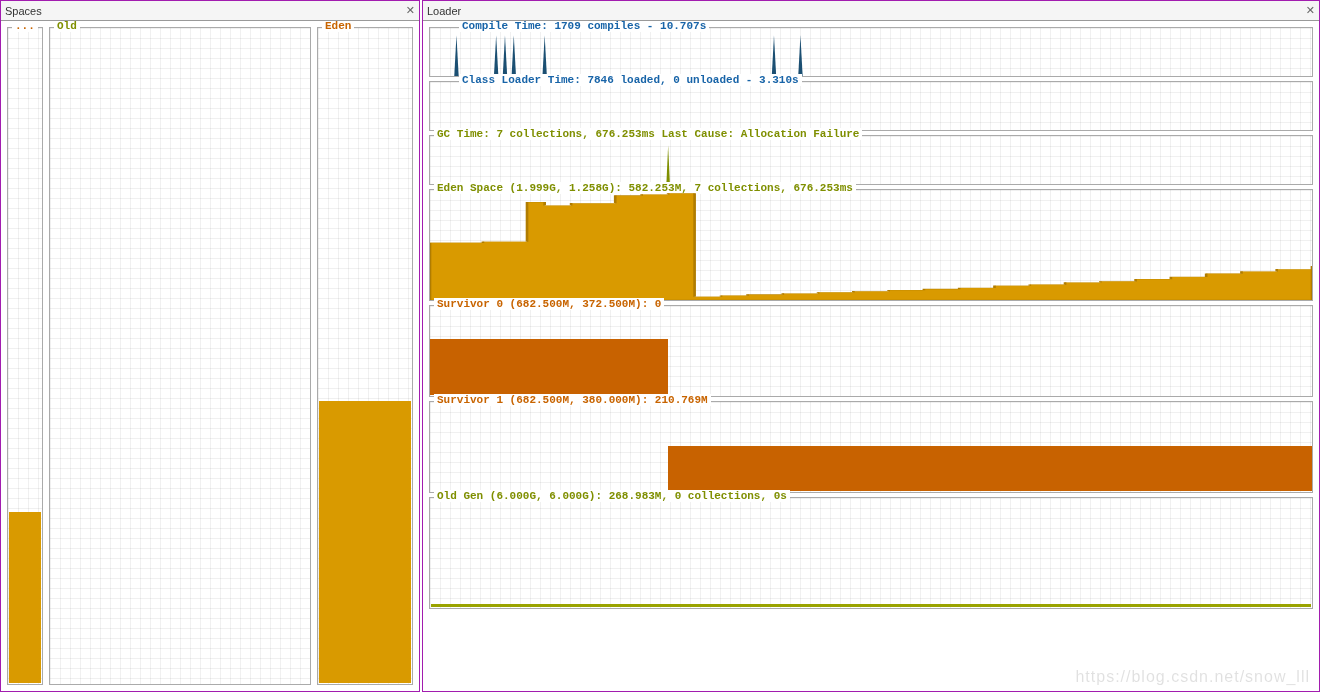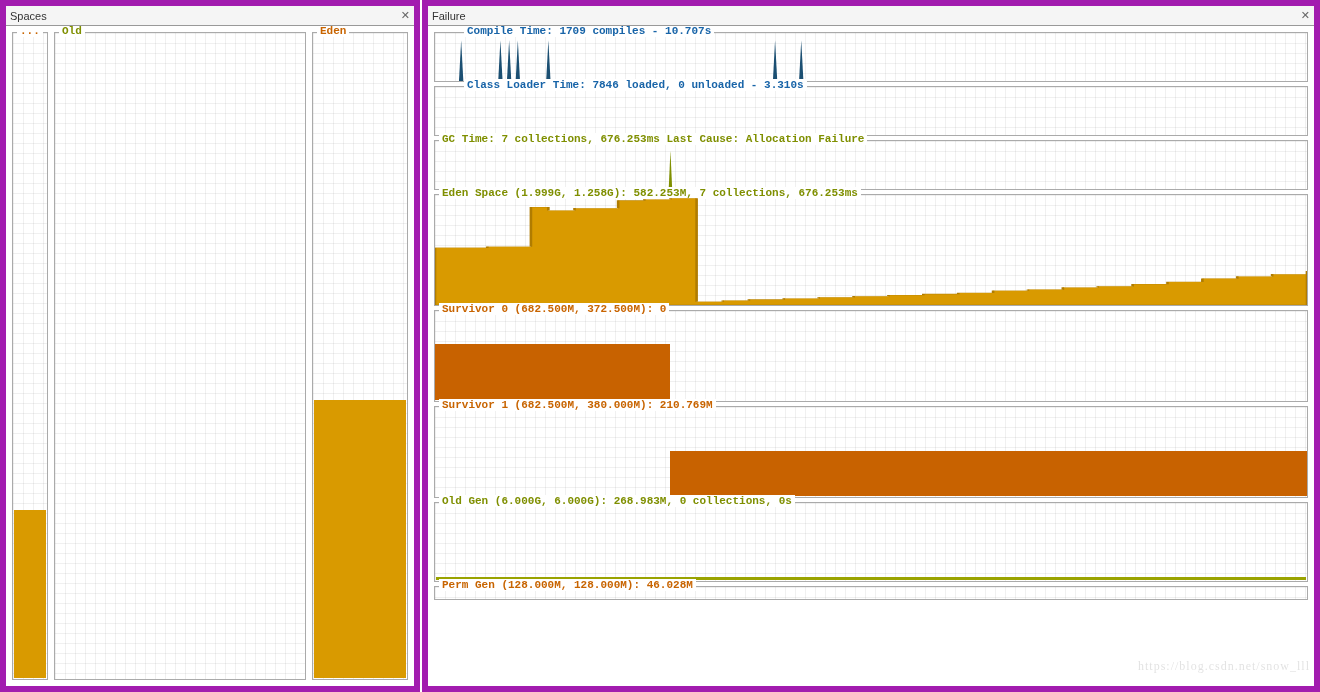--- a/index.html
+++ b/index.html
@@ -7,21 +7,21 @@
     font-family: "Courier New", monospace;
     font-size: 11px;
     font-weight: bold;
     background: #fff;
     width: 1320px;
     height: 692px;
     overflow: hidden;
     position: relative;
   }
   .panel {
-    border: 6px solid #a21caf;
+    border: 1px solid #a21caf;
     position: relative;
     background: #fff;
   }
   .panel-title-bar {
     height: 20px;
     border-bottom: 1px solid #999;
     display: flex;
     align-items: center;
     padding: 0 4px;
     background: #f5f5f5;
@@ -111,24 +111,24 @@
   
   .graph-row {
     position: relative;
     width: 100%;
   }
   .bar-svg { position: absolute; left:0; top:0; width:100%; height:100%; }
 
   .watermark {
     position: absolute;
     right: 10px;
-    bottom: 18px;
+    bottom: 6px;
     color: rgba(0,0,0,0.12);
-    font-family: Liberation Serif, serif;
-    font-size: 12px;
+    font-family: Liberation Sans, sans-serif;
+    font-size: 16px;
     font-weight: normal;
     letter-spacing: 1px;
     pointer-events: none;
   }
 </style>
 </head>
 <body>
 
 <div class="main">
 
@@ -158,21 +158,21 @@
           <span class="legend legend-orange">Eden</span>
           <div class="fill-bottom" id="fill-eden" style="height: 43%;"></div>
         </div>
       </div>
 
     </div>
   </div>
 
   <div class="panel graphs-panel">
     <div class="panel-title-bar">
-      <span class="title">Failure</span>
+      <span class="title">Loader</span>
       <span class="close-x">✕</span>
     </div>
     <div class="panel-body graphs-body">
 
       <div class="framed grid-bg graph-row" style="height:50px;">
         <span class="legend legend-blue">Compile Time: 1709 compiles - 10.707s</span>
         <svg class="bar-svg" id="svg-compile" preserveAspectRatio="none" viewBox="0 0 100 100">
             <polygon points="2.75,100 3,15 3.25,100" fill="#1b4f72"></polygon>
             <polygon points="7.25,100 7.5,15 7.75,100" fill="#1b4f72"></polygon>
             <polygon points="8.25,100 8.5,15 8.75,100" fill="#1b4f72"></polygon>
@@ -204,27 +204,24 @@
       <div class="framed grid-bg graph-row" style="height:92px;">
         <span class="legend legend-orange">Survivor 0 (682.500M, 372.500M): 0</span>
         <div id="block-s0" style="position: absolute; bottom: 1px; background: rgb(200, 98, 0); left: 0%; width: 27%; height: 62%;"></div>
       </div>
 
       <div class="framed grid-bg graph-row" style="height:92px;">
         <span class="legend legend-orange">Survivor 1 (682.500M, 380.000M): 210.769M</span>
         <div id="block-s1" style="position: absolute; bottom: 1px; background: rgb(200, 98, 0); left: 27%; width: 73%; height: 50%;"></div>
       </div>
 
-      <div class="framed grid-bg graph-row" style="height:80px;">
+      <div class="framed grid-bg graph-row" style="height:112px;">
         <span class="legend legend-olive">Old Gen (6.000G, 6.000G): 268.983M, 0 collections, 0s</span>
         <div id="baseline-old" style="position: absolute; left: 1px; right: 1px; bottom: 1px; background: rgb(154, 163, 0); height: 3px;"></div>
       </div>
 
-      <div class="framed grid-bg graph-row" style="height:14px;">
-        <span class="legend legend-orange">Perm Gen (128.000M, 128.000M): 46.028M</span>
-      </div>
 
     </div>
   </div>
 
 </div>
 
 <div class="watermark">https://blog.csdn.net/snow_lll</div>
 
 </body></html>

